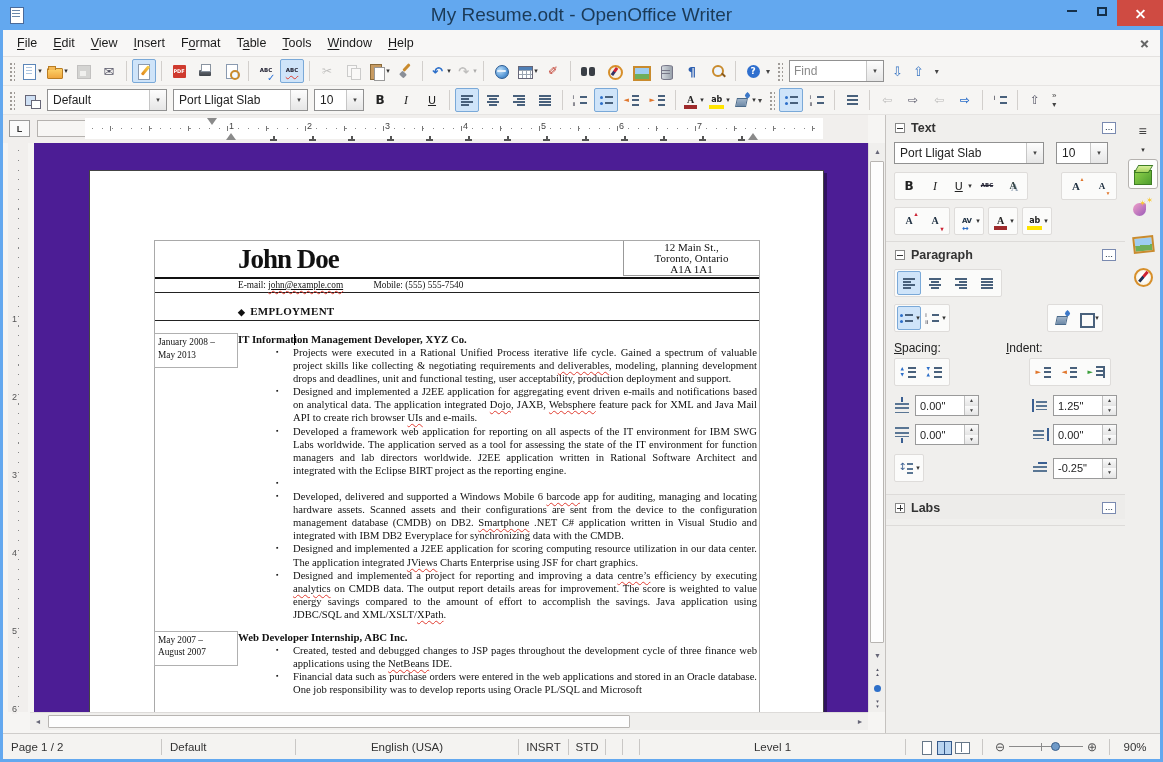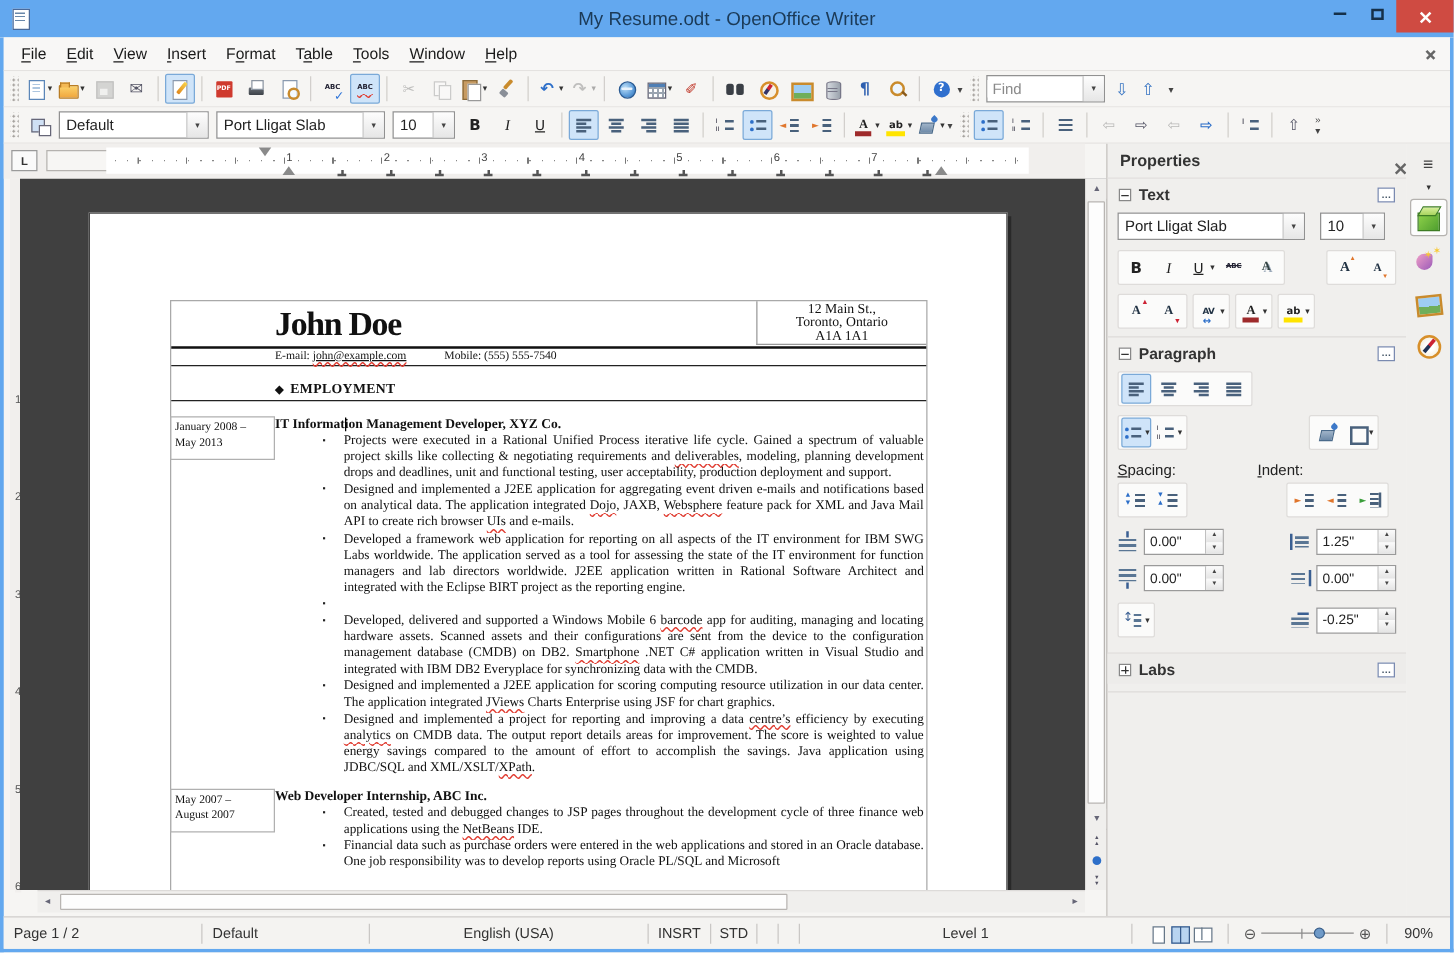--- a/index.html
+++ b/index.html
@@ -1,20 +1,20 @@
 <!DOCTYPE html>
 <html><head>
 <meta charset="utf-8">
 <style>
 *{box-sizing:border-box;margin:0;padding:0}
 body{width:1163px;height:762px;position:relative;overflow:hidden;background:#f1efed;font-family:"Liberation Sans",sans-serif;color:#222}
 
 .titlebar{position:absolute;left:0;top:0;width:1163px;height:30px;background:#63a8ef;display:flex;align-items:center}
 .frame{position:absolute;left:0;top:30px;width:1163px;height:732px;border:3px solid #63a8ef;border-top:none;background:#f6f5f3}
-.wtitle{position:absolute;left:0;right:0;text-align:center;font-size:15px;color:#1b3a57}
+.wtitle{position:absolute;left:0;right:0;text-align:center;font-size:19px;color:#1b3a57}
 .appico{width:17px;height:17px;position:relative;margin-left:8px}
 .appico::before{content:"";position:absolute;left:2px;top:0;width:12px;height:15px;background:#fff;border:1px solid #4a6a9a}
 .appico::after{content:"";position:absolute;left:4px;top:3px;width:8px;height:9px;background:repeating-linear-gradient(180deg,#6a88aa 0 1px,transparent 1px 3px)}
 .wbtns{margin-left:auto;display:flex;height:30px;align-items:flex-start}
 .wb{width:30px;height:22px;display:flex;align-items:center;justify-content:center;color:#15304a}
 .wb.close{width:46px;background:#cf4b42;color:#fff;height:26px}
 .minbar{width:10px;height:2px;background:#15304a}
 .maxbox{width:10px;height:9px;border:2px solid #15304a}
 .xbars{position:relative;width:11px;height:11px}
 .xbars::before,.xbars::after{content:"";position:absolute;left:0;top:5px;width:11px;height:2px;background:currentColor}
@@ -152,21 +152,21 @@
 .hsunken{position:absolute;left:34px;top:5px;width:112px;height:17px;background:#f7f6f4;border:1px solid #b5b2af}
 .hwhite{position:absolute;left:82px;top:3px;width:738px;height:21px;background:#fff;background-image:repeating-linear-gradient(90deg,#888 0 1px,transparent 1px 9.75px),repeating-linear-gradient(90deg,#777 0 1px,transparent 1px 39px);background-size:738px 1px,738px 5px;background-repeat:no-repeat;background-position:6.5px center,25px center}
 .rnum{position:absolute;top:6px;font-size:9px;color:#444;background:#fff;padding:0 1px}
 .tabstop{position:absolute;bottom:2px;width:7px;height:5px;border-bottom:2px solid #555;background:linear-gradient(#555,#555) center top/2px 4px no-repeat}
 .tri{position:absolute;width:0;height:0;border-left:5px solid transparent;border-right:5px solid transparent}
 .tri.down{border-top:7px solid #8a8a8a;top:3px}
 .tri.up{border-bottom:7px solid #8a8a8a;bottom:3px}
 .vruler{position:absolute;left:8px;top:143px;width:20px;height:569px;background:#f1efed;background-image:repeating-linear-gradient(180deg,#888 0 1px,transparent 1px 9.75px);background-size:1px 569px;background-repeat:no-repeat;background-position:center 7px}
 .vnum{position:absolute;left:4px;font-size:9px;color:#555;background:#f1efed}
 
-.canvas{position:absolute;left:16px;top:143px;width:947px;height:569px;background:#404040;overflow:hidden}
+.canvas{position:absolute;left:34px;top:143px;width:947px;height:569px;background:#4c1d95;overflow:hidden}
 .page{position:absolute;left:55px;top:27px;width:735px;height:1000px;background:#fff;border:1px solid #444;box-shadow:3px 3px 0 rgba(0,0,0,.35)}
 .resume{position:absolute;left:64px;top:69px;width:606px;height:900px;border:1px solid #a9a9a9;font-family:"Liberation Serif",serif;color:#111}
 .rhead{position:relative;height:38px;border-bottom:2px solid #111}
 .rname{position:absolute;left:83px;top:0;font-size:27px;font-weight:bold;letter-spacing:-1px;line-height:36px}
 .addrbox{position:absolute;right:0;top:0;width:136px;height:35px;border:1px solid #999;border-top:none;border-right:none;font-size:11px;line-height:10.8px;text-align:center;padding:1px 4px}
 .remail{height:14px;border-bottom:1px solid #222;font-size:9.3px;padding-left:83px;padding-top:1px}
 .remail .lk{text-decoration:underline}
 .rmobile{margin-left:28px}
 .rgap{height:12px}
 .rsect{height:16px;border-bottom:1px solid #222;font-size:11px;font-weight:bold;padding-left:83px;letter-spacing:.3px}
@@ -633,24 +633,20 @@
   <span class="hbtn" style="left:0">
       <span>◄</span>
     </span>
   <span class="hthumb"></span>
   <span class="hbtn" style="right:0">
       <span>►</span>
     </span>
 </div>
 
 <div class="sidebar">
-  <div class="sb-head">
-    <span class="sb-title">Properties</span>
-    <span class="sb-x"><span class="xbars" style="width:9px;height:9px;color:#666"></span></span>
-  </div>
 
   <div class="sechead">
     <span class="colbox"></span>
     <span>Text</span>
     <span class="launcher"></span>
   </div>
   <div class="sbrow">
     <span class="combo" style="width:150px;margin:0">
       <span class="cval">Port Lligat Slab</span>
       <span class="dbtn">

